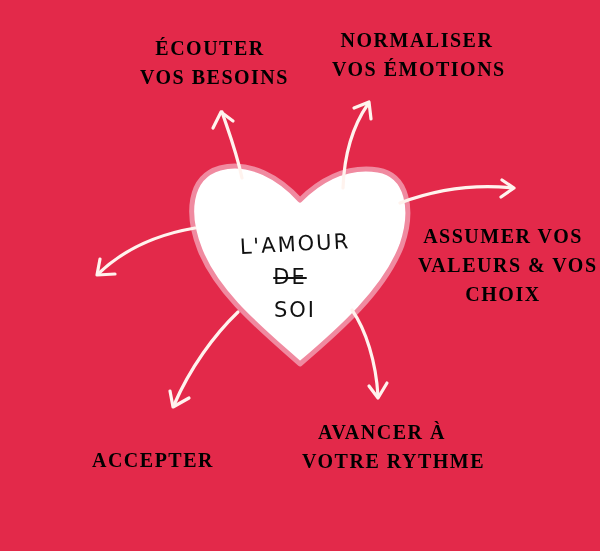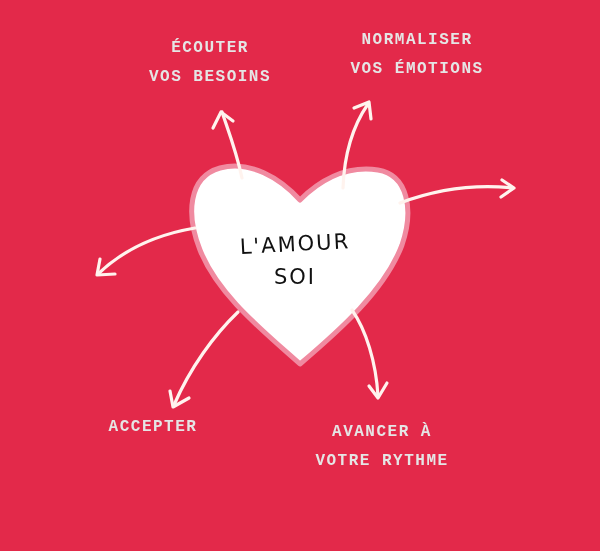--- a/index.html
+++ b/index.html
@@ -6,24 +6,24 @@
     body {
       width: 600px; height: 551px; overflow: hidden;
       background: #E3294A;
       position: relative;
       font-family: "DejaVu Sans", sans-serif;
     }
     .canvas { position: absolute; left: 0; top: 0; width: 600px; height: 551px; }
     svg.art { position: absolute; left: 0; top: 0; }
     .label {
       position: absolute;
-      color: #e5e5e5;
-      font-family: Liberation Mono, monospace;
+      color: #000000;
+      font-family: Liberation Serif, serif;
       font-weight: bold;
-      font-size: 16px;
+      font-size: 20px;
       letter-spacing: 1.5px;
       line-height: 29px;
       text-align: center;
       text-transform: uppercase;
       white-space: nowrap;
     }
     .label span { display: block; }
     .center-text {
       position: absolute;
       left: 210px; top: 228px; width: 170px;
@@ -83,36 +83,42 @@
 
       <g>
         <path d="M352,310 C366,330 376,362 378,396"></path>
         <path d="M369,386 L378,398 L387,383"></path>
       </g>
     </g>
   </svg>
 
   <div class="center-text">
     <span class="l1">L'AMOUR</span>
+    <span class="l2">DE</span>
     <span class="l3">SOI</span>
   </div>
 
   <div class="label" style="left:140px; top:34px; width:140px;">
     <span>ÉCOUTER</span>
     <span>VOS BESOINS</span>
   </div>
 
   <div class="label" style="left:332px; top:26px; width:170px;">
     <span>NORMALISER</span>
     <span>VOS ÉMOTIONS</span>
   </div>
 
+  <div class="label" style="left:418px; top:222px; width:170px;">
+    <span>ASSUMER VOS</span>
+    <span>VALEURS &amp; VOS</span>
+    <span>CHOIX</span>
+  </div>
 
 
-  <div class="label" style="left:68px; top:413px; width:170px;">
+  <div class="label" style="left:68px; top:446px; width:170px;">
     <span>ACCEPTER</span>
   </div>
 
   <div class="label" style="left:302px; top:418px; width:160px;">
     <span>AVANCER À</span>
     <span>VOTRE RYTHME</span>
   </div>
 
 </div>
 

